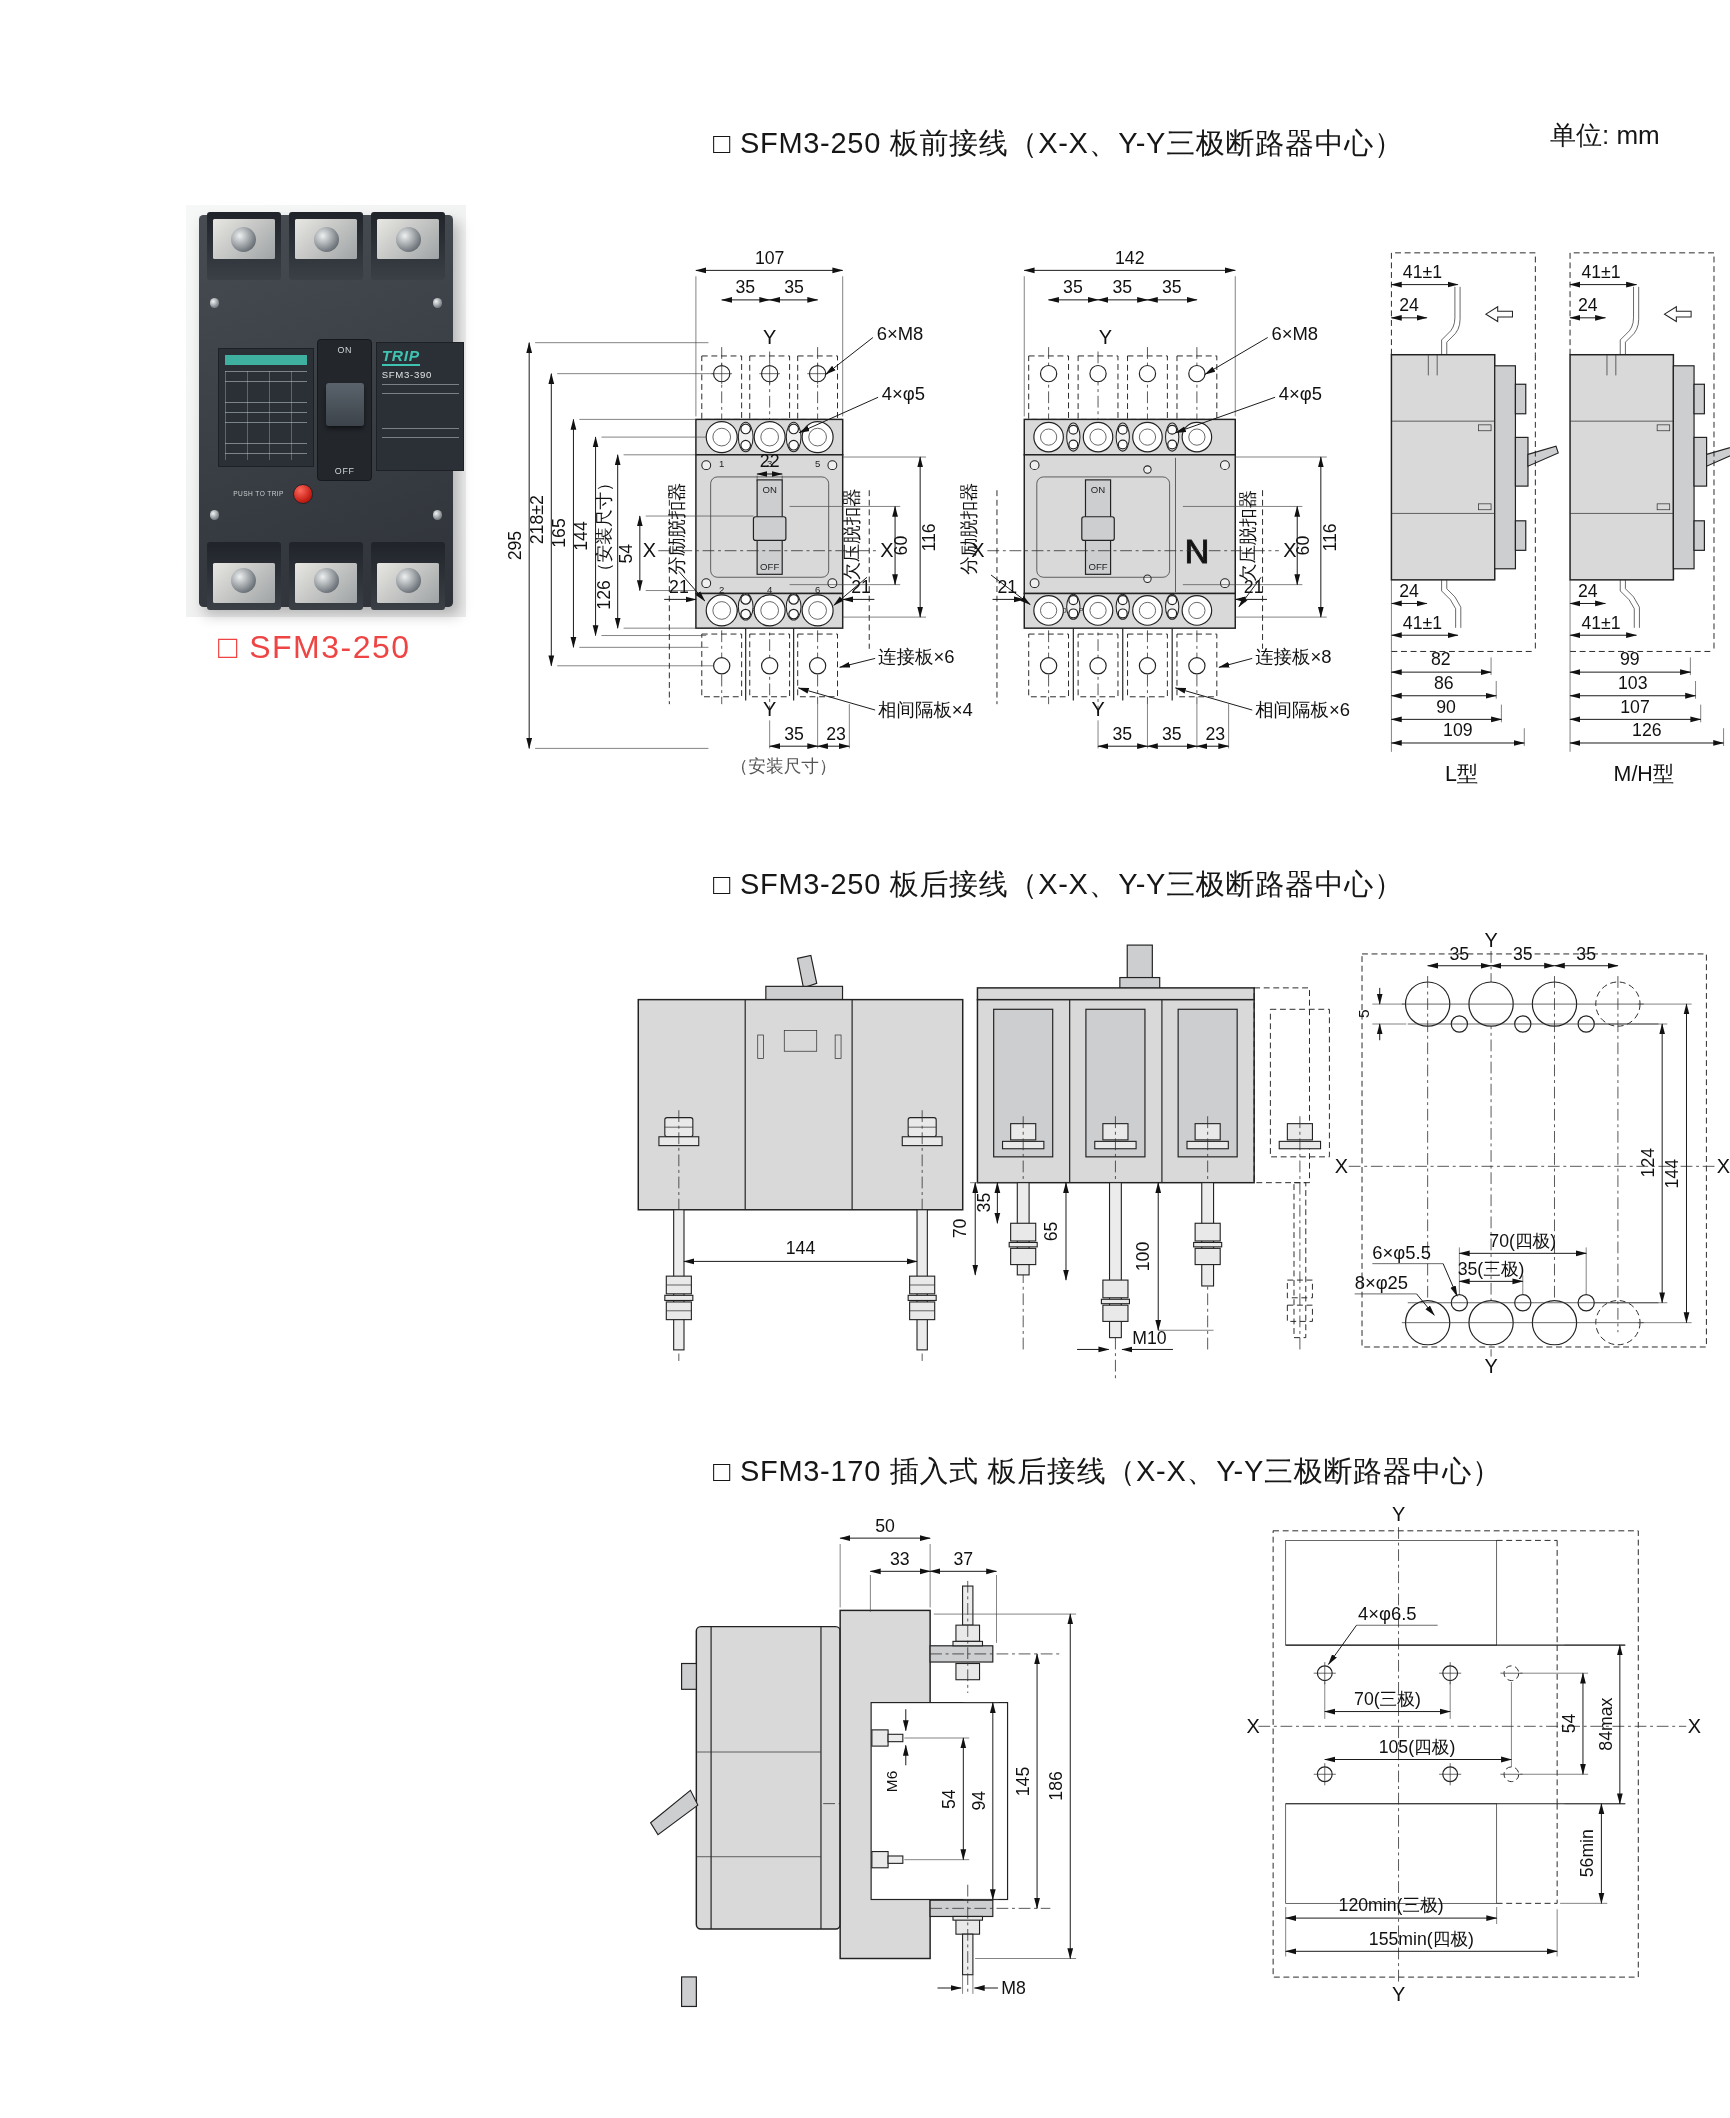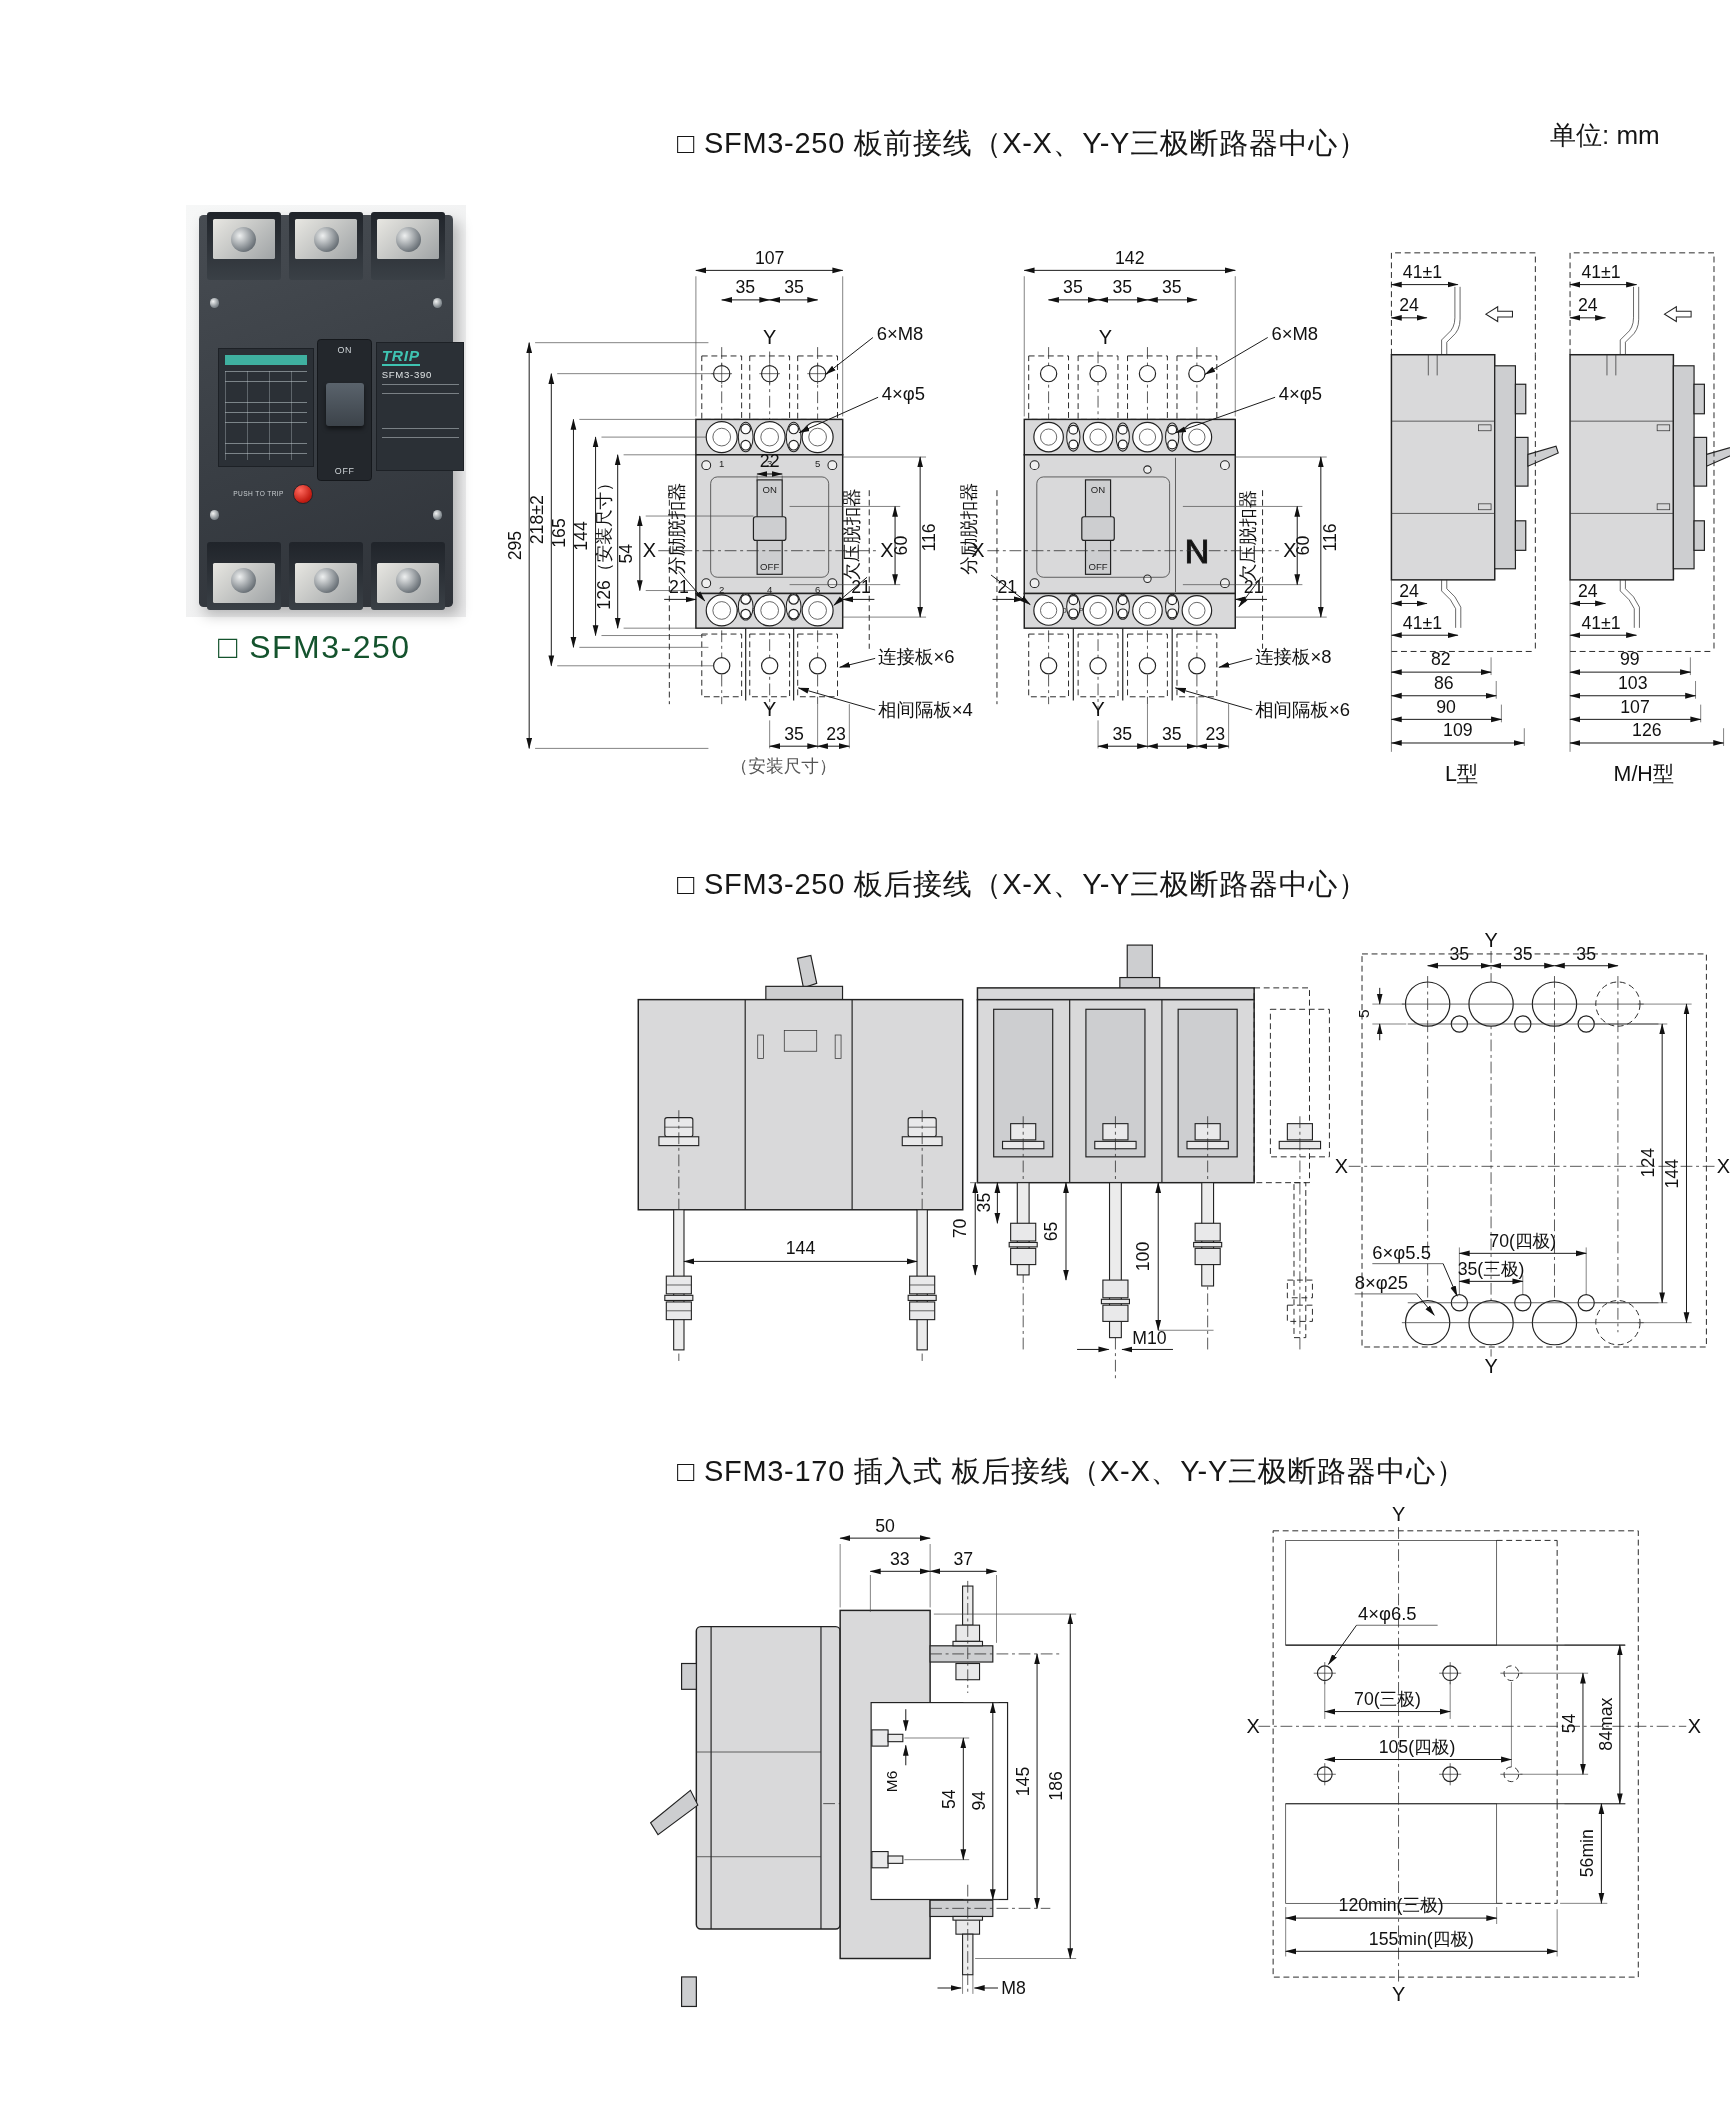--- a/index.html
+++ b/index.html
@@ -1,21 +1,21 @@
 <!DOCTYPE html>
 <html style="font-size:11.8px"><head>
 <meta charset="utf-8">
 <style>
   html,body{margin:0;padding:0;background:#fff;}
   #page{position:relative;width:1730px;height:2119px;background:#ffffff;overflow:hidden;
         font-family:"Liberation Sans","DejaVu Sans",sans-serif;color:#111;}
   .abs{position:absolute;}
-  .sec-title{font-size:29px;letter-spacing:0.7px;color:#161616;white-space:nowrap;}
+  .sec-title{font-size:29px;letter-spacing:0.7px;color:#161616;white-space:nowrap;margin-left:36px;}
   .unit{font-size:26px;color:#161616;white-space:nowrap;}
-  .caption{font-size:32px;color:#14532d;letter-spacing:1.5px;white-space:nowrap;padding-left:32px;}
+  .caption{font-size:32px;color:#ef4444;letter-spacing:1.5px;white-space:nowrap;padding-left:32px;}
   
   svg{overflow:visible;}
   .body{fill:#d9d9da;stroke:#222;stroke-width:2;}
   .body2{fill:#cdced0;stroke:#222;stroke-width:1.6;}
   .cav{fill:#ffffff;stroke:#222;stroke-width:1.6;}
   .ln{stroke:#222;stroke-width:1.6;fill:none;}
   .lnthin{stroke:#333;stroke-width:1;fill:none;}
   .dash{stroke:#222;stroke-width:1.3;fill:none;stroke-dasharray:8 5;}
   .cl{stroke:#333;stroke-width:1.1;fill:none;stroke-dasharray:16 5 4 5;}
   .dim{stroke:#111;stroke-width:1.3;fill:none;}

